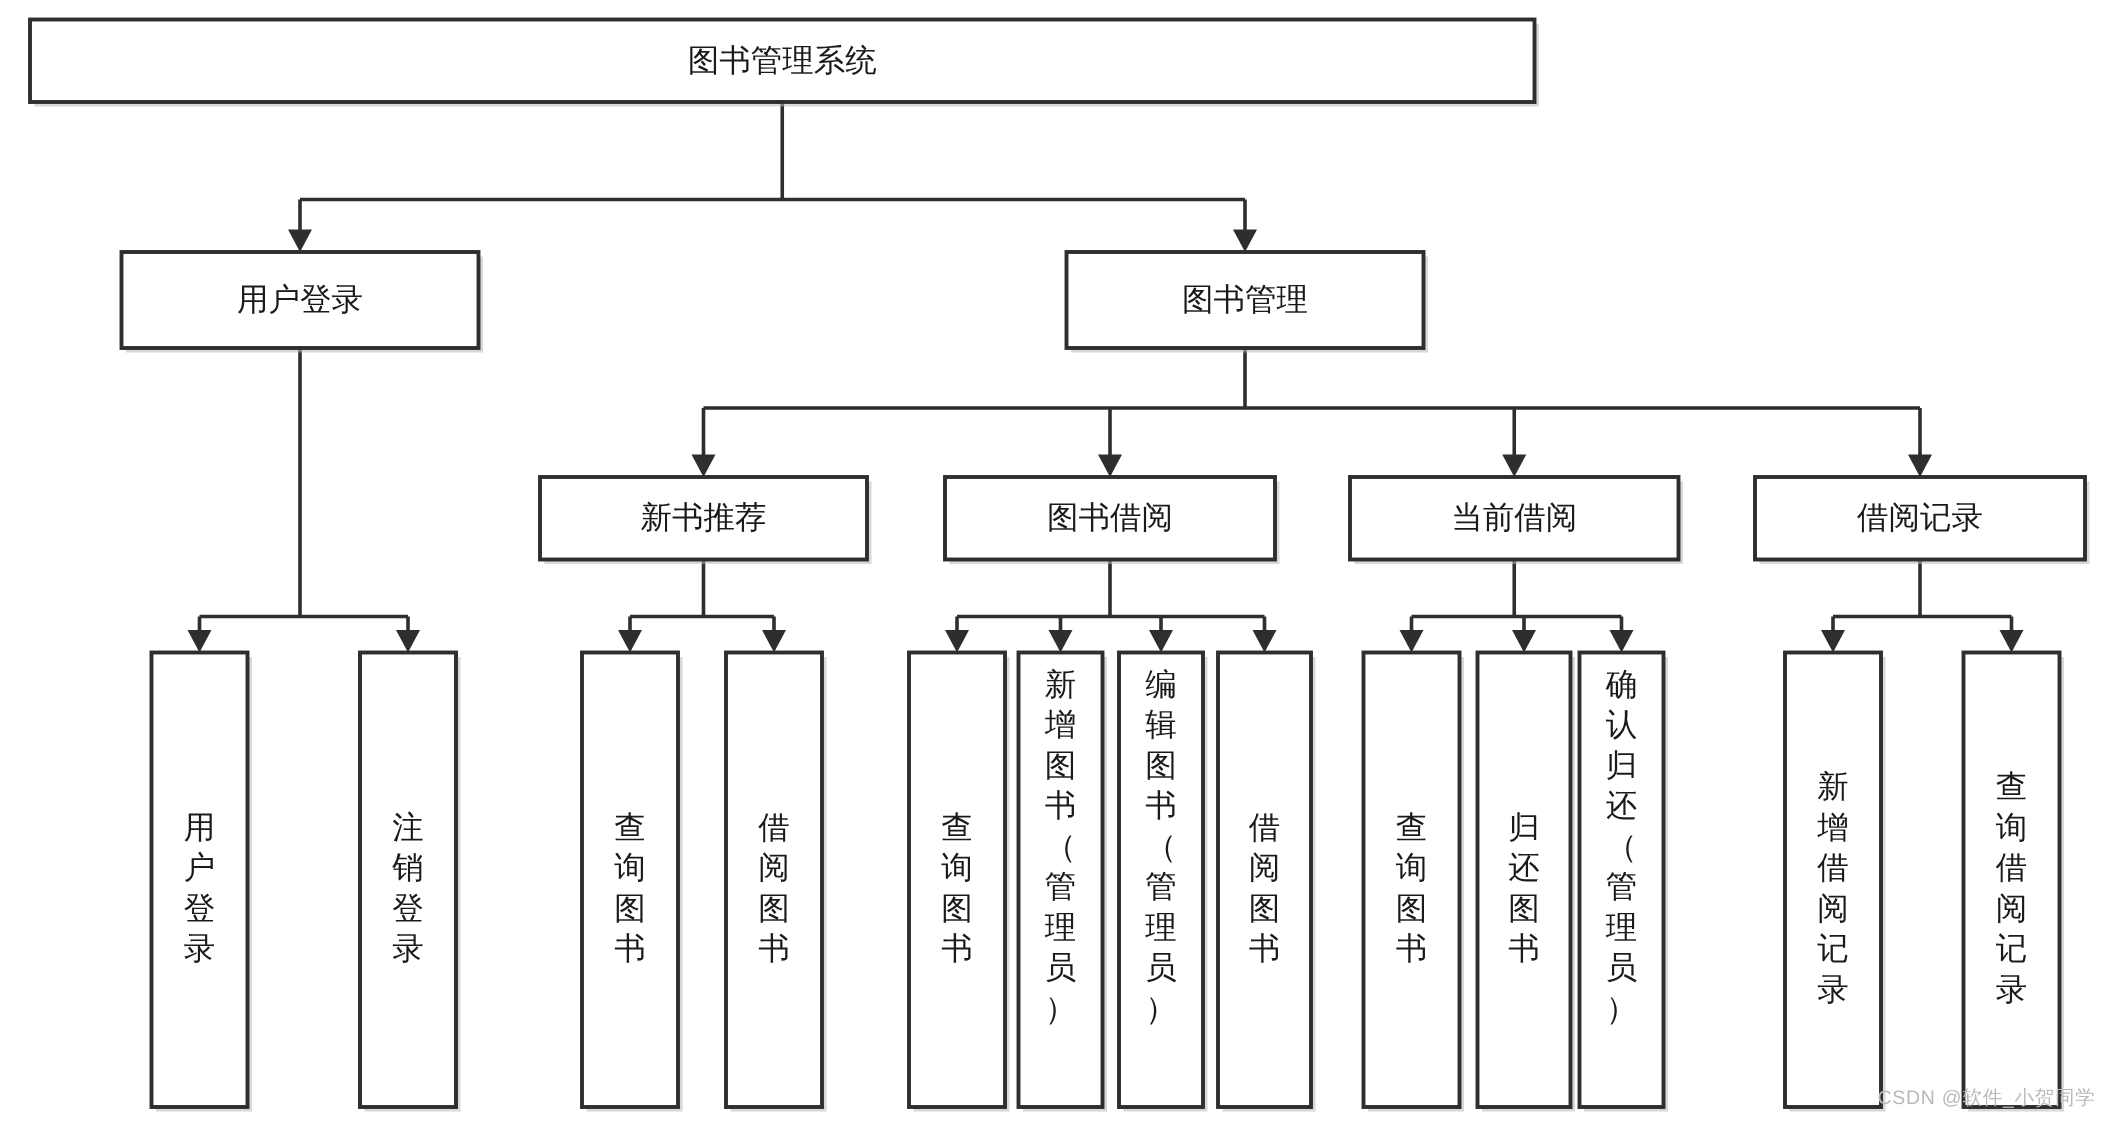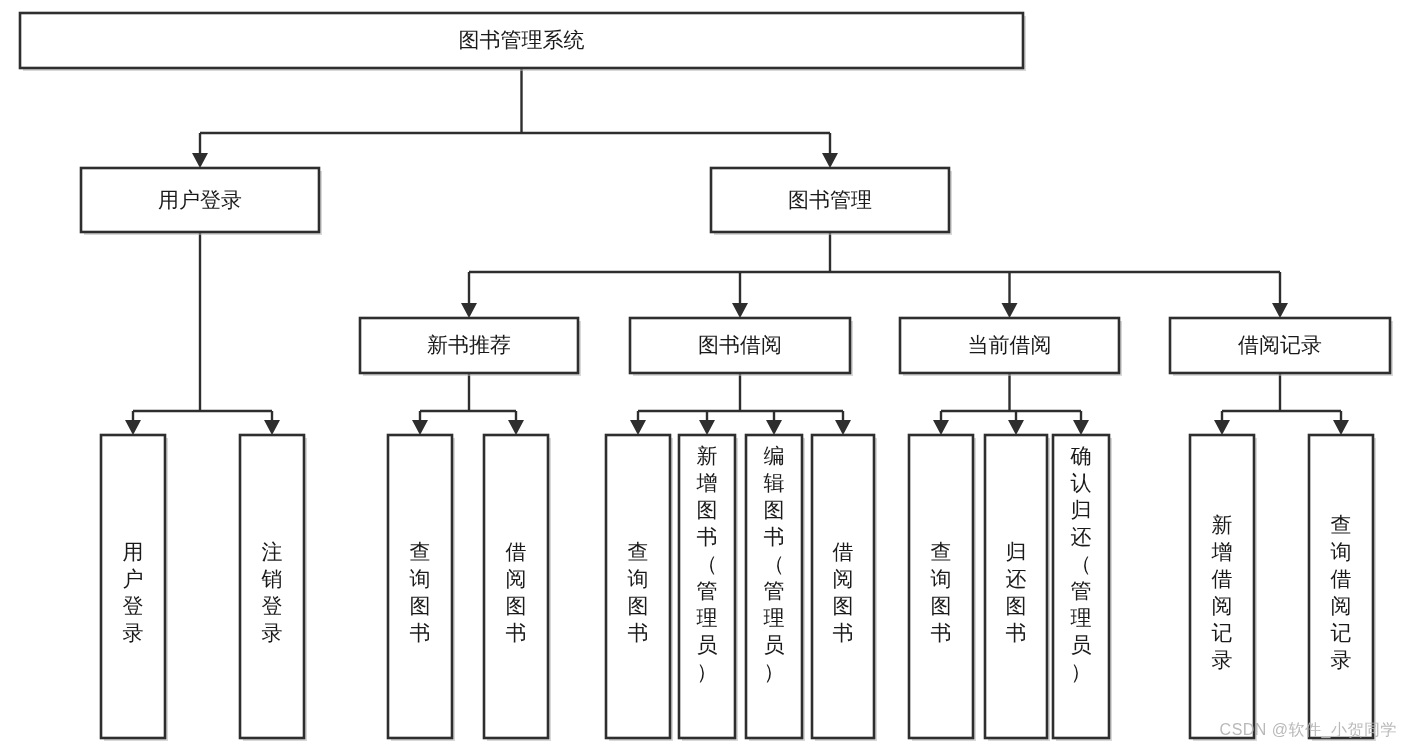--- a/index.html
+++ b/index.html
@@ -49,21 +49,21 @@
     font-size: 21px;
     fill: #1a1a1a;
     text-anchor: middle;
     dominant-baseline: middle;
   }
   .watermark {
     position: absolute;
     right: 8px;
     bottom: 6px;
     font-family: "Liberation Sans", sans-serif;
-    font-size: 16px;
+    font-size: 13px;
     color: #b9b9b9;
     letter-spacing: 0.5px;
     white-space: nowrap;
     user-select: none;
   }
 </style>
 </head>
 <body>
 
 <div id="diagram-root">

